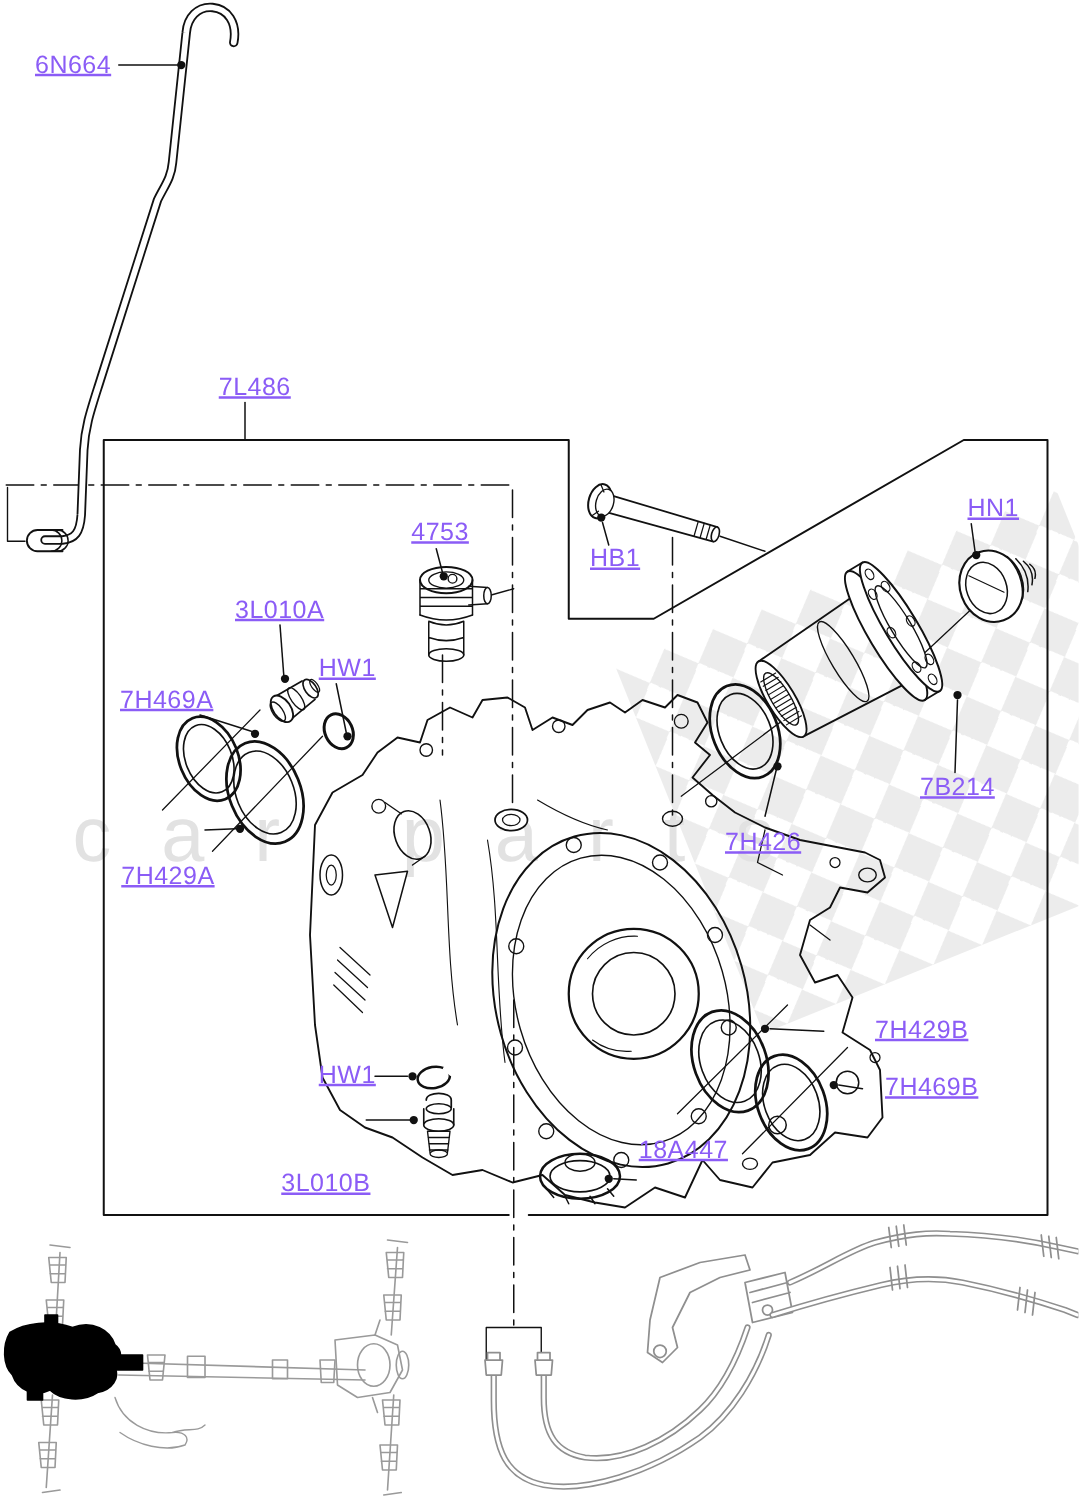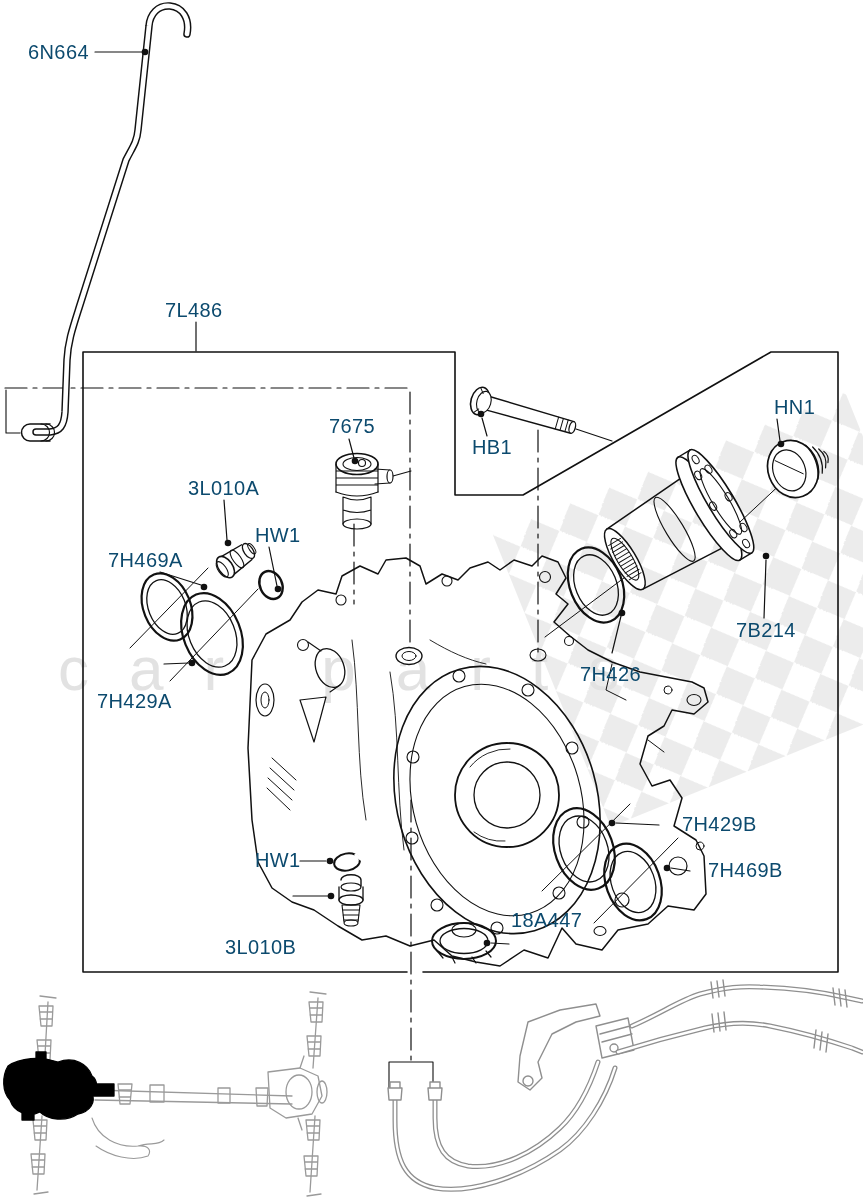--- a/index.html
+++ b/index.html
@@ -11,22 +11,22 @@
       background:repeating-conic-gradient(from 45deg,#ececec 0% 25%,rgba(255,255,255,0) 25% 50%);
       background-size:42px 42px;z-index:0;}
   .wm-brand{position:absolute;left:44px;top:520px;font-family:"Liberation Serif",serif;
       font-weight:bold;font-size:166px;line-height:1;letter-spacing:-5px;
       color:rgba(204,52,78,0.28);z-index:1;white-space:nowrap;}
   .wm-tagline{position:absolute;left:58px;top:638px;font-family:"Liberation Sans",sans-serif;
       font-size:62px;line-height:1;letter-spacing:40px;color:#e2e2e2;z-index:1;white-space:nowrap;}
   
   svg.art{position:absolute;left:0;top:0;z-index:2;}
   
-  .plabel{position:absolute;z-index:3;color:#0c4a6e;font-size:20px;letter-spacing:0.4px;
-      line-height:1.1;white-space:nowrap;cursor:pointer;}
+  .plabel{position:absolute;z-index:3;color:#8b5cf6;font-size:20px;letter-spacing:0.4px;
+      line-height:1.1;white-space:nowrap;cursor:pointer;text-decoration:underline;}
 </style>
 </head>
 <body>
 
 <div id="stage">
 
   <div class="wm-checker"></div>
   <div class="wm-tagline">car parts</div>
 
   <svg class="art" width="863" height="1200" viewBox="0 0 863 1200" fill="none" stroke="#111" stroke-width="1.5" stroke-linejoin="round" stroke-linecap="round">
@@ -303,29 +303,29 @@
       <path d="M395,1096 L395,1120 C395,1160 405,1182 435,1188 C470,1194 520,1178 560,1150 C585,1132 605,1100 615,1068" stroke-width="5"></path>
       <path d="M395,1096 L395,1120 C395,1160 405,1182 435,1188 C470,1194 520,1178 560,1150 C585,1132 605,1100 615,1068" stroke="#fff" stroke-width="2.4"></path>
       <path d="M435,1096 L435,1118 C435,1148 445,1162 468,1166 C500,1170 535,1152 560,1128 C577,1112 590,1086 598,1062" stroke-width="5"></path>
       <path d="M435,1096 L435,1118 C435,1148 445,1162 468,1166 C500,1170 535,1152 560,1128 C577,1112 590,1086 598,1062" stroke="#fff" stroke-width="2.4"></path>
       <path d="M388,1088 L402,1088 L401,1100 L389,1100 Z M390,1082 L400,1082 L400,1088 L390,1088 Z" fill="#fff"></path>
       <path d="M428,1088 L442,1088 L441,1100 L429,1100 Z M430,1082 L440,1082 L440,1088 L430,1088 Z" fill="#fff"></path>
     </g>
   </svg>
 
   <span class="plabel" style="left:28px;top:41px">6N664</span>
-  <span class="plabel" style="left:165px;top:299px">7L486</span>
-  <span class="plabel" style="left:329px;top:415px">7675</span>
+  <span class="plabel" style="left:175px;top:299px">7L486</span>
+  <span class="plabel" style="left:329px;top:415px">4753</span>
   <span class="plabel" style="left:472px;top:436px">HB1</span>
   <span class="plabel" style="left:774px;top:396px">HN1</span>
   <span class="plabel" style="left:188px;top:477px">3L010A</span>
   <span class="plabel" style="left:255px;top:524px">HW1</span>
-  <span class="plabel" style="left:108px;top:549px">7H469A</span>
+  <span class="plabel" style="left:96px;top:549px">7H469A</span>
   <span class="plabel" style="left:97px;top:690px">7H429A</span>
   <span class="plabel" style="left:580px;top:663px">7H426</span>
   <span class="plabel" style="left:736px;top:619px">7B214</span>
-  <span class="plabel" style="left:682px;top:813px">7H429B</span>
+  <span class="plabel" style="left:700px;top:813px">7H429B</span>
   <span class="plabel" style="left:708px;top:859px">7H469B</span>
   <span class="plabel" style="left:255px;top:849px">HW1</span>
   <span class="plabel" style="left:225px;top:936px">3L010B</span>
   <span class="plabel" style="left:511px;top:909px">18A447</span>
 
 </div>
 
 </body></html>

